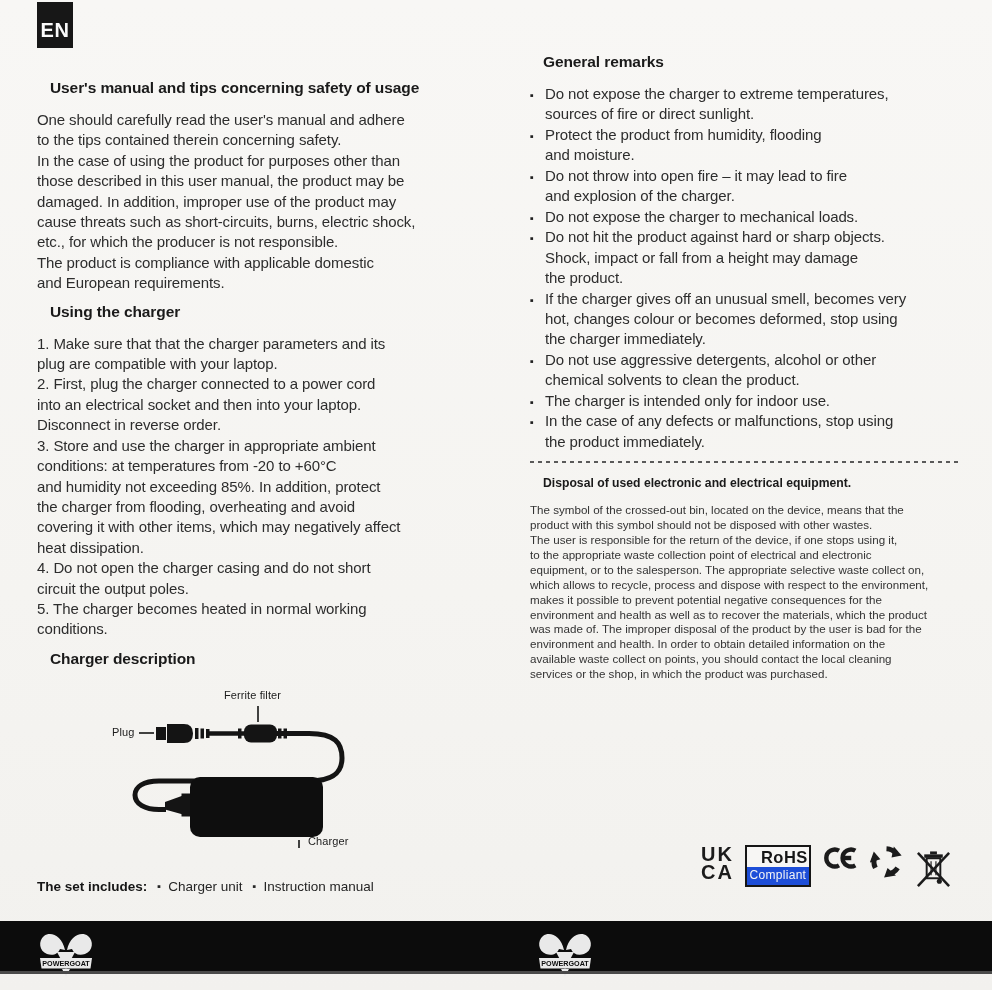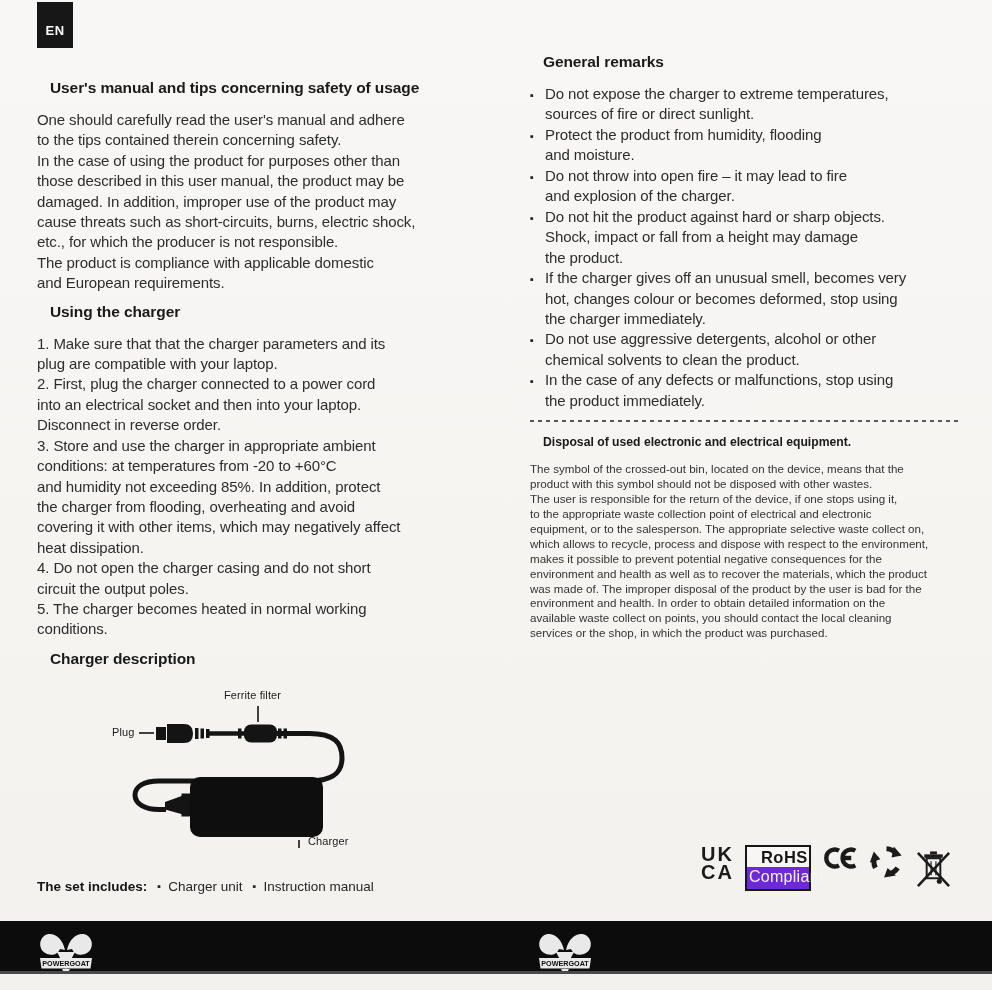--- a/index.html
+++ b/index.html
@@ -4,21 +4,21 @@
 <style>
   html,body{margin:0;padding:0;}
   body{background:#e8e7e4;font-family:"Liberation Sans",sans-serif;}
   .page{position:relative;width:992px;height:990px;overflow:hidden;
         background:linear-gradient(180deg,#f8f7f5 0%,#f5f4f1 60%,#f2f1ee 100%);
         color:#2d2d2d;}
   .pre{white-space:pre-line;}
 
   
   .en-badge{position:absolute;left:37px;top:2px;width:36px;height:46px;background:#171717;
-            color:#fafafa;font-weight:700;font-size:13px;display:flex;align-items:center;
+            color:#fafafa;font-weight:700;font-size:20px;display:flex;align-items:center;
             justify-content:center;padding-top:10px;box-sizing:border-box;letter-spacing:.5px;}
 
   
   .col-left{position:absolute;left:37px;top:66px;width:470px;}
   .col-right{position:absolute;left:530px;top:40px;width:437px;}
 
   h1,h2,h3{margin:13px;color:#1a1a1a;}
   h1{font-size:15.5px;font-weight:700;letter-spacing:-.1px;}
   h2{font-size:15.5px;font-weight:700;letter-spacing:-.1px;}
   h3{font-size:12.2px;font-weight:700;}
@@ -50,21 +50,21 @@
   .h-disposal{margin-top:13px;}
   .disposal{margin:6px 0 0 0;font-size:11.6px;line-height:14.9px;color:#333;}
 
   
   .certs{position:absolute;left:701px;top:845px;width:270px;height:52px;display:flex;
          align-items:flex-start;gap:11px;}
   .ukca{font-weight:700;font-size:20px;line-height:18px;letter-spacing:2px;color:#1b1b1b;
         font-family:"Liberation Sans",sans-serif;}
   .rohs{border:2.5px solid #161616;width:62px;text-align:center;background:#f7f6f4;}
   .rohs-top{font-size:16.5px;font-weight:700;color:#161616;padding:1px 14px 0;letter-spacing:.5px;}
-  .rohs-bottom{background:#6d28d9;color:#f5f5f5;font-size:16px;padding:1px 2px 3px;letter-spacing:.3px;}
+  .rohs-bottom{background:#1d4ed8;color:#f5f5f5;font-size:12px;padding:1px 2px 3px;letter-spacing:.3px;}
 
   
   .footer-bar{position:absolute;left:0;top:921px;width:992px;height:53px;background:#0c0c0c;}
   .footer-bar::after{content:"";position:absolute;left:0;bottom:0;width:100%;height:3px;background:#4a4a4a;}
   .logo{position:absolute;top:6px;}
   .logo-left{left:36px;}
   .logo-center{left:535px;}
 </style>
 </head>
 <body>
@@ -145,28 +145,30 @@
 
   <div class="col-right">
     <h2>General remarks</h2>
     <ul class="bullets">
       <li><span class="pre">Do not expose the charger to extreme temperatures,
 sources of fire or direct sunlight.</span></li>
       <li><span class="pre">Protect the product from humidity, flooding
 and moisture.</span></li>
       <li><span class="pre">Do not throw into open fire – it may lead to fire
 and explosion of the charger.</span></li>
+      <li><span class="pre">Do not expose the charger to mechanical loads.</span></li>
       <li><span class="pre">Do not hit the product against hard or sharp objects.
 Shock, impact or fall from a height may damage
 the product.</span></li>
       <li><span class="pre">If the charger gives off an unusual smell, becomes very
 hot, changes colour or becomes deformed, stop using
 the charger immediately.</span></li>
       <li><span class="pre">Do not use aggressive detergents, alcohol or other
 chemical solvents to clean the product.</span></li>
+      <li><span class="pre">The charger is intended only for indoor use.</span></li>
       <li><span class="pre">In the case of any defects or malfunctions, stop using
 the product immediately.</span></li>
     </ul>
 
     <div class="dashes"></div>
 
     <h3 class="h-disposal">Disposal of used electronic and electrical equipment.</h3>
     <p class="disposal pre">The symbol of the crossed-out bin, located on the device, means that the
 product with this symbol should not be disposed with other wastes.
 The user is responsible for the return of the device, if one stops using it,

